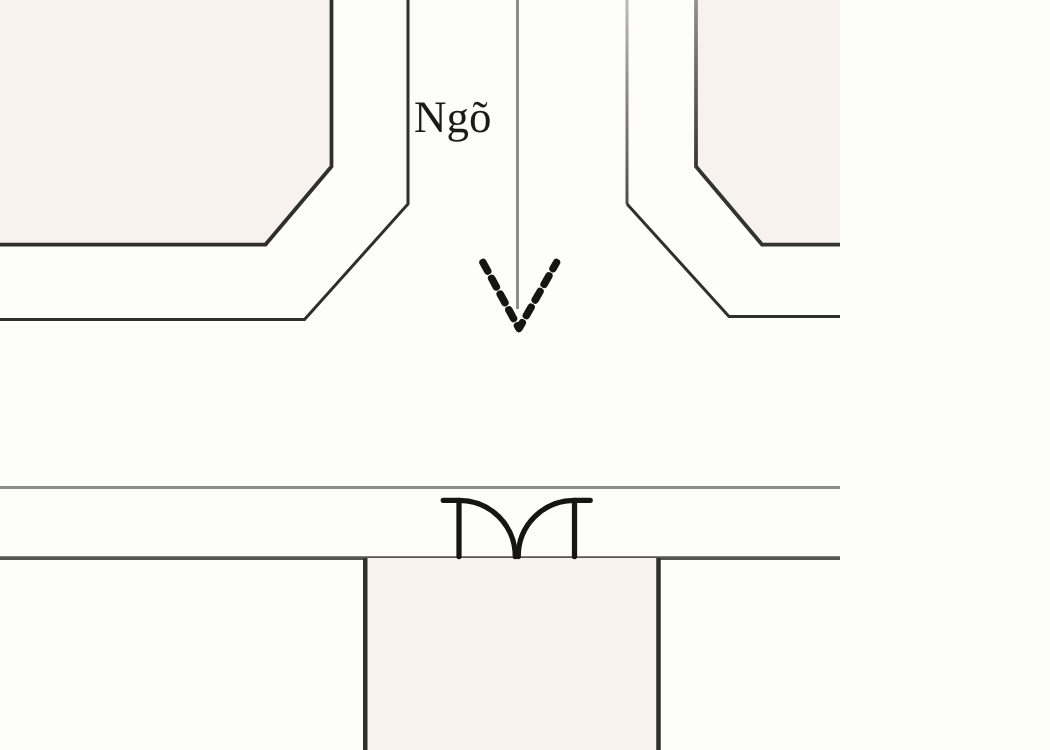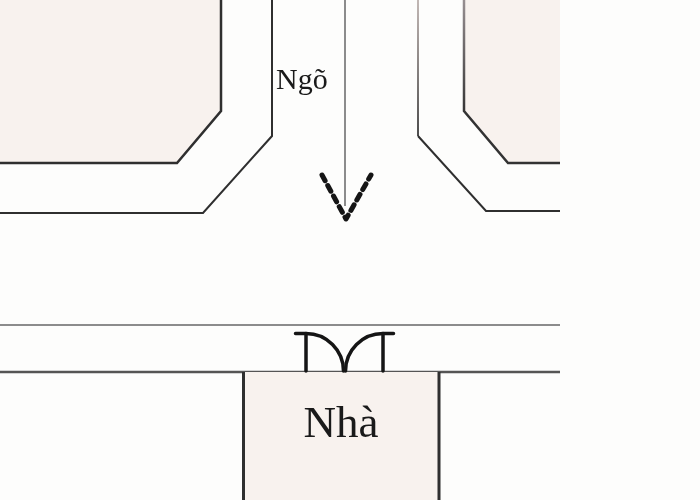--- a/index.html
+++ b/index.html
@@ -64,14 +64,13 @@
       <path class="door" d="M 383,333.5 A 37.5,37.5 0 0 0 345.5,371"></path>
     </g>
 
     <g>
       <line class="arrow-shaft" x1="345" y1="-2" x2="345" y2="206"></line>
       <path class="arrow-head" d="M 322,175 L 346,219 L 371,175"></path>
     </g>
   </svg>
 
   <div class="label label-alley">Ngõ</div>
-  <div class="label label-house">Nhà</div>
 </div>
 
 </body></html>

